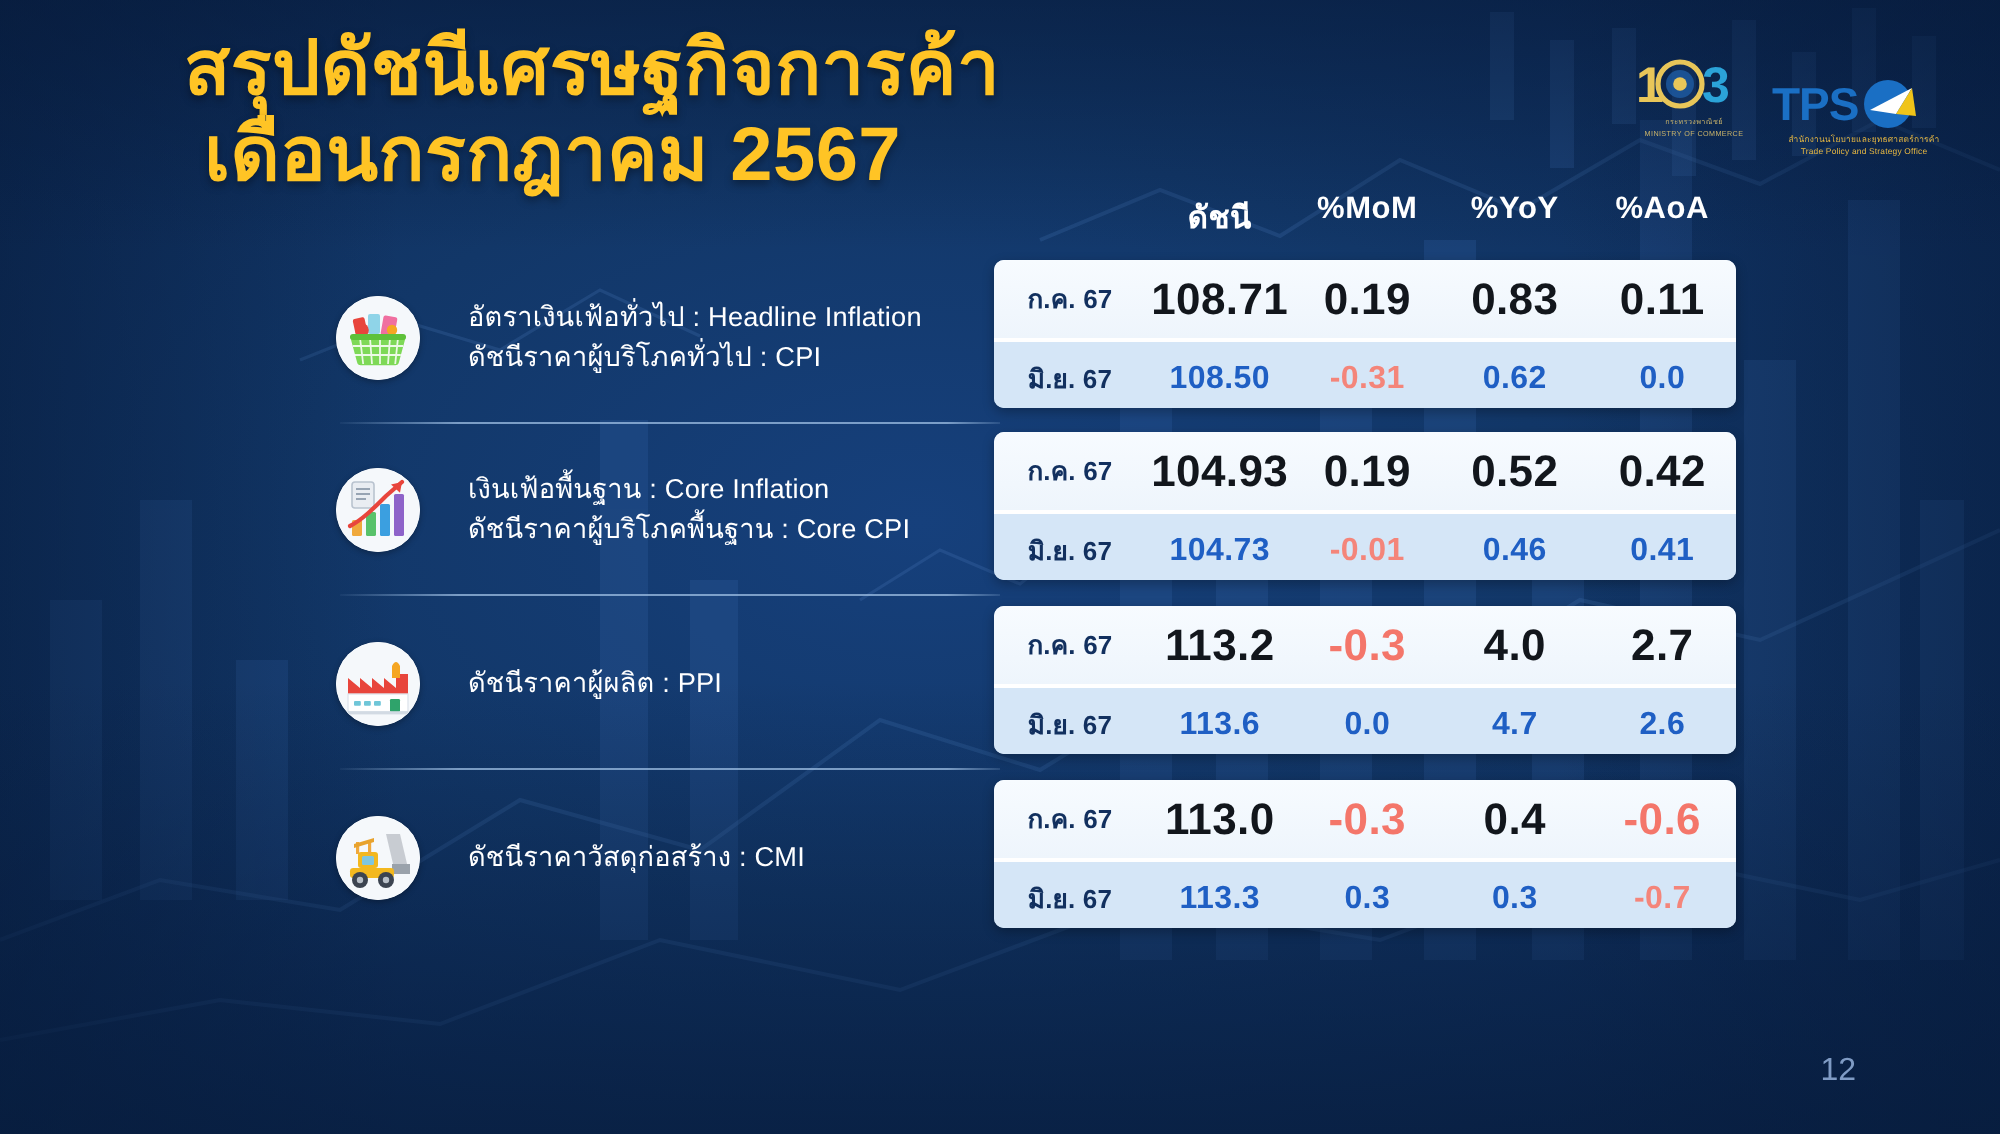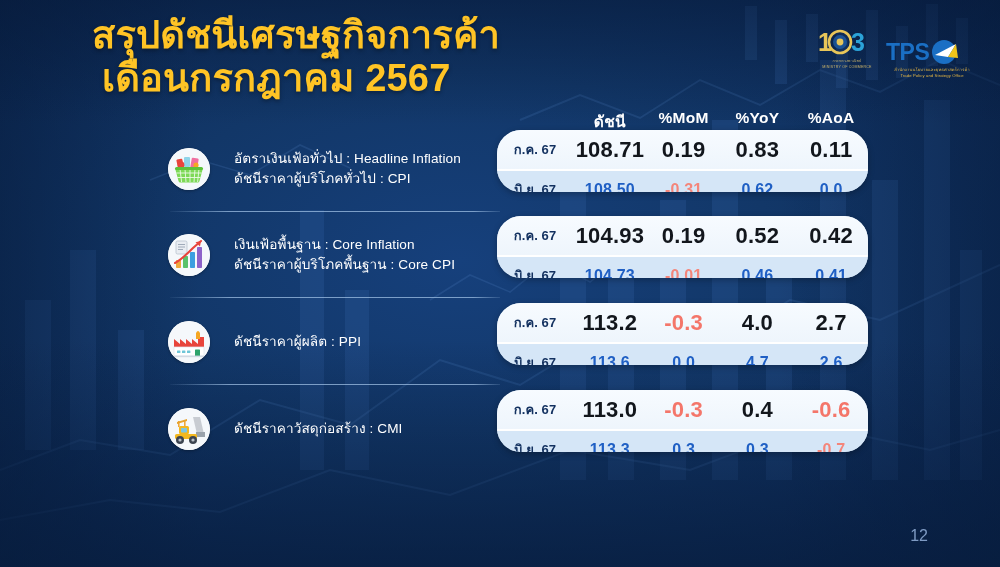--- a/index.html
+++ b/index.html
@@ -80,21 +80,21 @@
     line-height: 5.4px;
     text-align: center;
     margin-top: 1px;
     white-space: nowrap;
   }
 
   
   .col-headers {
     position: absolute;
     left: 497px;
-    top: 109px;
+    top: 96px;
     width: 371px;
     display: flex;
     z-index: 4;
   }
   .col-headers .h-date { width: 76px; }
   .col-headers .h-cell {
     flex: 1;
     text-align: center;
     color: #ffffff;
     font-size: 15.5px;
@@ -154,22 +154,22 @@
     height: 1px;
     background: linear-gradient(to right, rgba(163,196,232,0.05), rgba(163,196,232,0.72) 18%, rgba(163,196,232,0.72) 92%, rgba(163,196,232,0.15));
   }
 
   
   .data-card {
     position: absolute;
     left: 497px;
     top: 4px;
     width: 371px;
-    height: 62px;
-    border-radius: 24px;
+    height: 74px;
+    border-radius: 5px;
     overflow: hidden;
     box-shadow: 0 2px 6px rgba(0,0,0,0.28);
     background: #d8e8f8;
   }
   .data-line {
     display: flex;
     align-items: center;
     height: 39px;
     width: 100%;
   }

